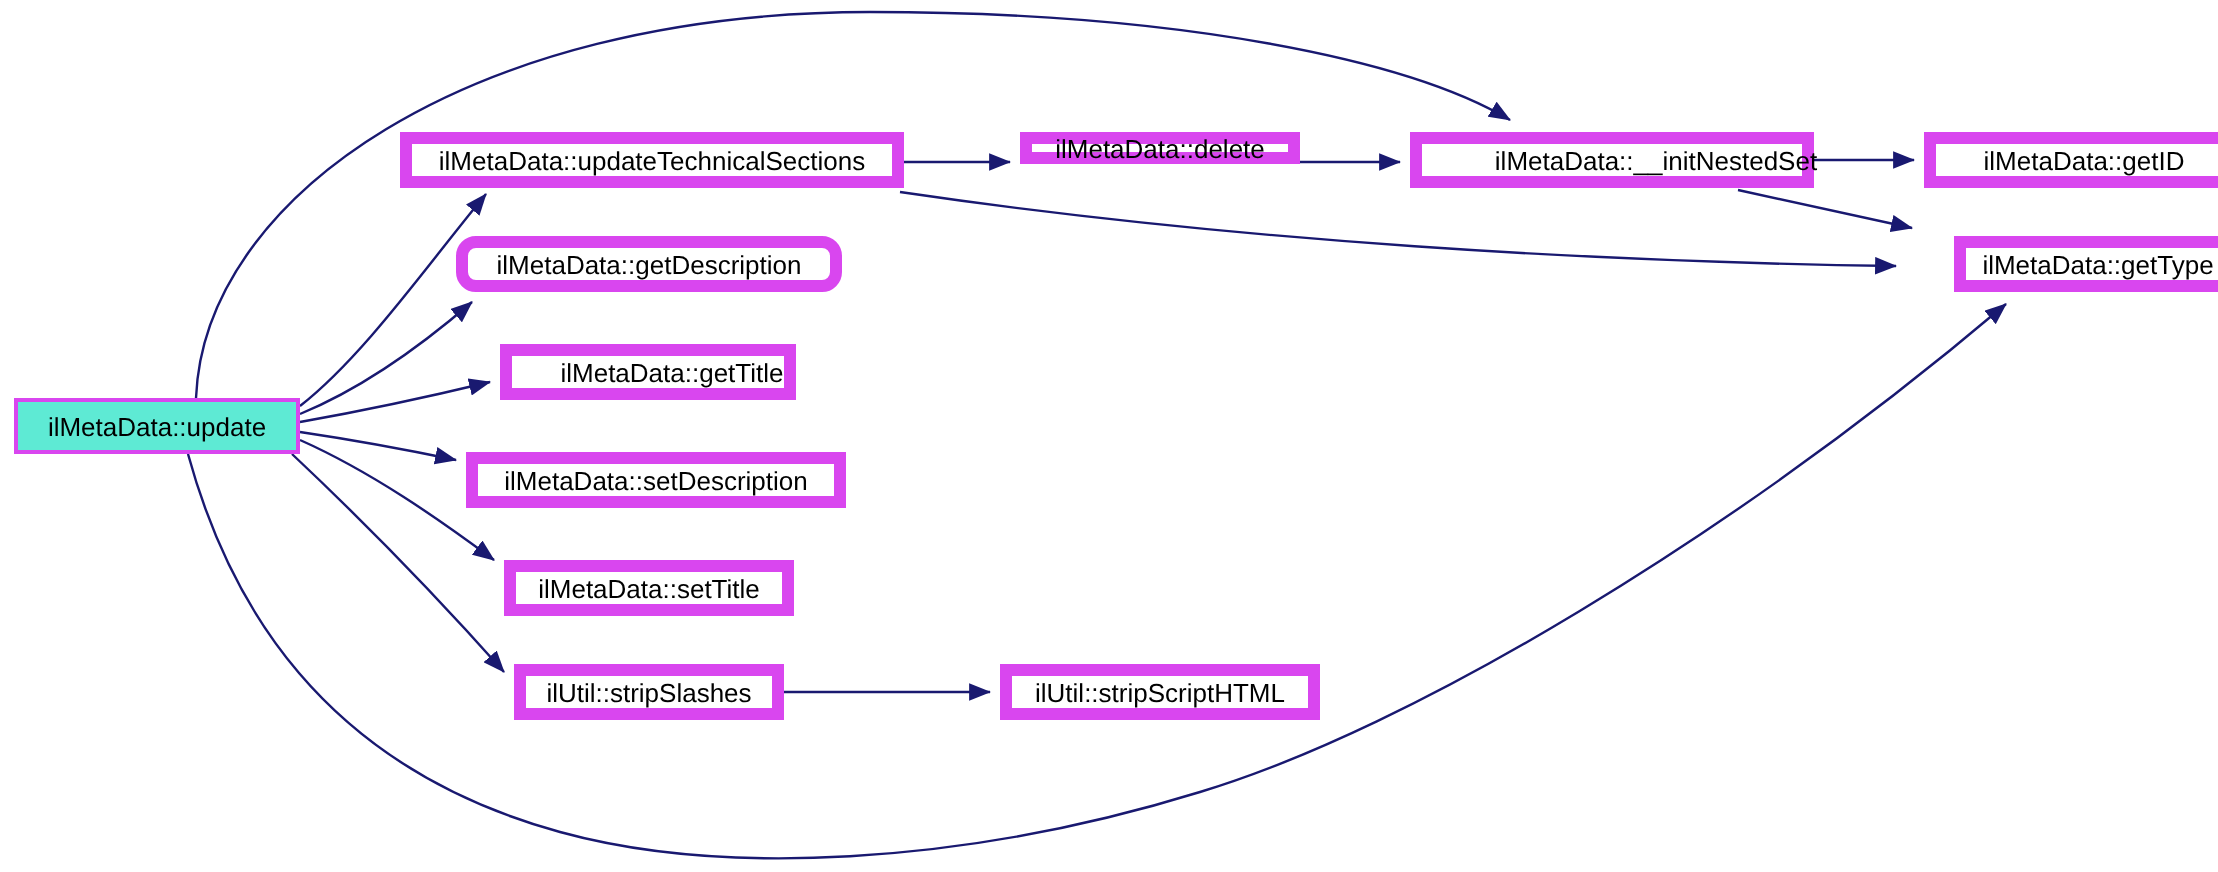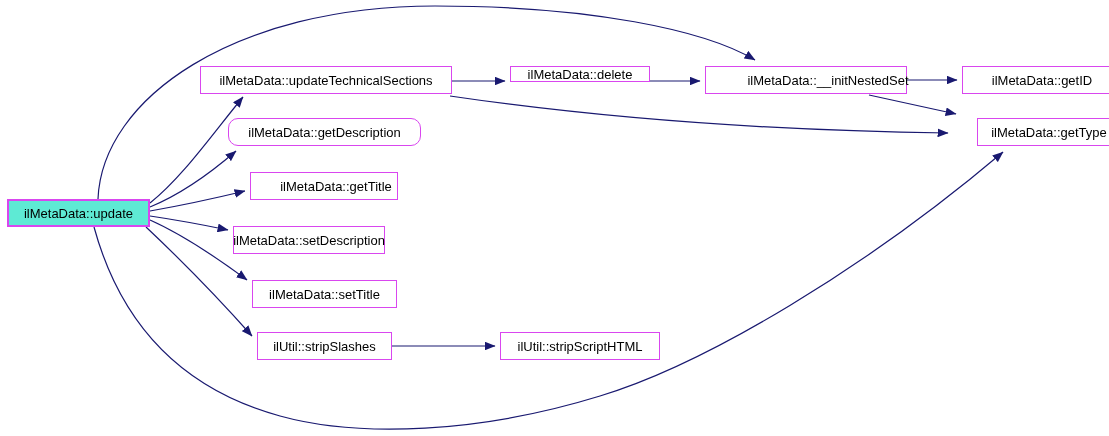--- a/index.html
+++ b/index.html
@@ -7,35 +7,35 @@
     position:relative;
     width:1109px;height:436px;
     background:#ffffff;
     font-family:"Liberation Sans", sans-serif;
     overflow:hidden;
   }
   svg.edge-layer{position:absolute;left:0;top:0;width:1109px;height:436px;}
   .edge{stroke:#191970;stroke-width:1.2;fill:none;}
   .node{
     position:absolute;box-sizing:border-box;
-    border:1px solid #d946ef;background:#ffffff;color:#000000;
+    border:6px solid #d946ef;background:#ffffff;color:#000000;
     font-size:13px;line-height:1;
     display:flex;align-items:center;justify-content:center;
     white-space:nowrap;cursor:pointer;
   }
   .node.highlight{background:#5eead4;border-width:2px;}
   #n-update{left:7px;top:199px;width:143px;height:28px;}
   #n-updateTechnicalSections{left:200px;top:66px;width:252px;height:28px;}
   #n-delete{left:510px;top:66px;width:140px;height:16px;}
   #n-initNestedSet{left:705px;top:66px;width:202px;height:28px;padding-left:44px;}
   #n-getID{left:962px;top:66px;width:160px;height:28px;}
   #n-getType{left:977px;top:118px;width:144px;height:28px;}
   #n-getDescription{left:228px;top:118px;width:193px;height:28px;border-radius:10px;}
   #n-getTitle{left:250px;top:172px;width:148px;height:28px;padding-left:24px;}
-  #n-setDescription{left:233px;top:226px;width:152px;height:28px;}
+  #n-setDescription{left:233px;top:226px;width:190px;height:28px;}
   #n-setTitle{left:252px;top:280px;width:145px;height:28px;}
   #n-stripSlashes{left:257px;top:332px;width:135px;height:28px;}
   #n-stripScriptHTML{left:500px;top:332px;width:160px;height:28px;}
 </style>
 </head>
 <body>
 
 <div class="canvas">
 
   <svg class="edge-layer" viewBox="0 0 1109 436" xmlns="http://www.w3.org/2000/svg">

